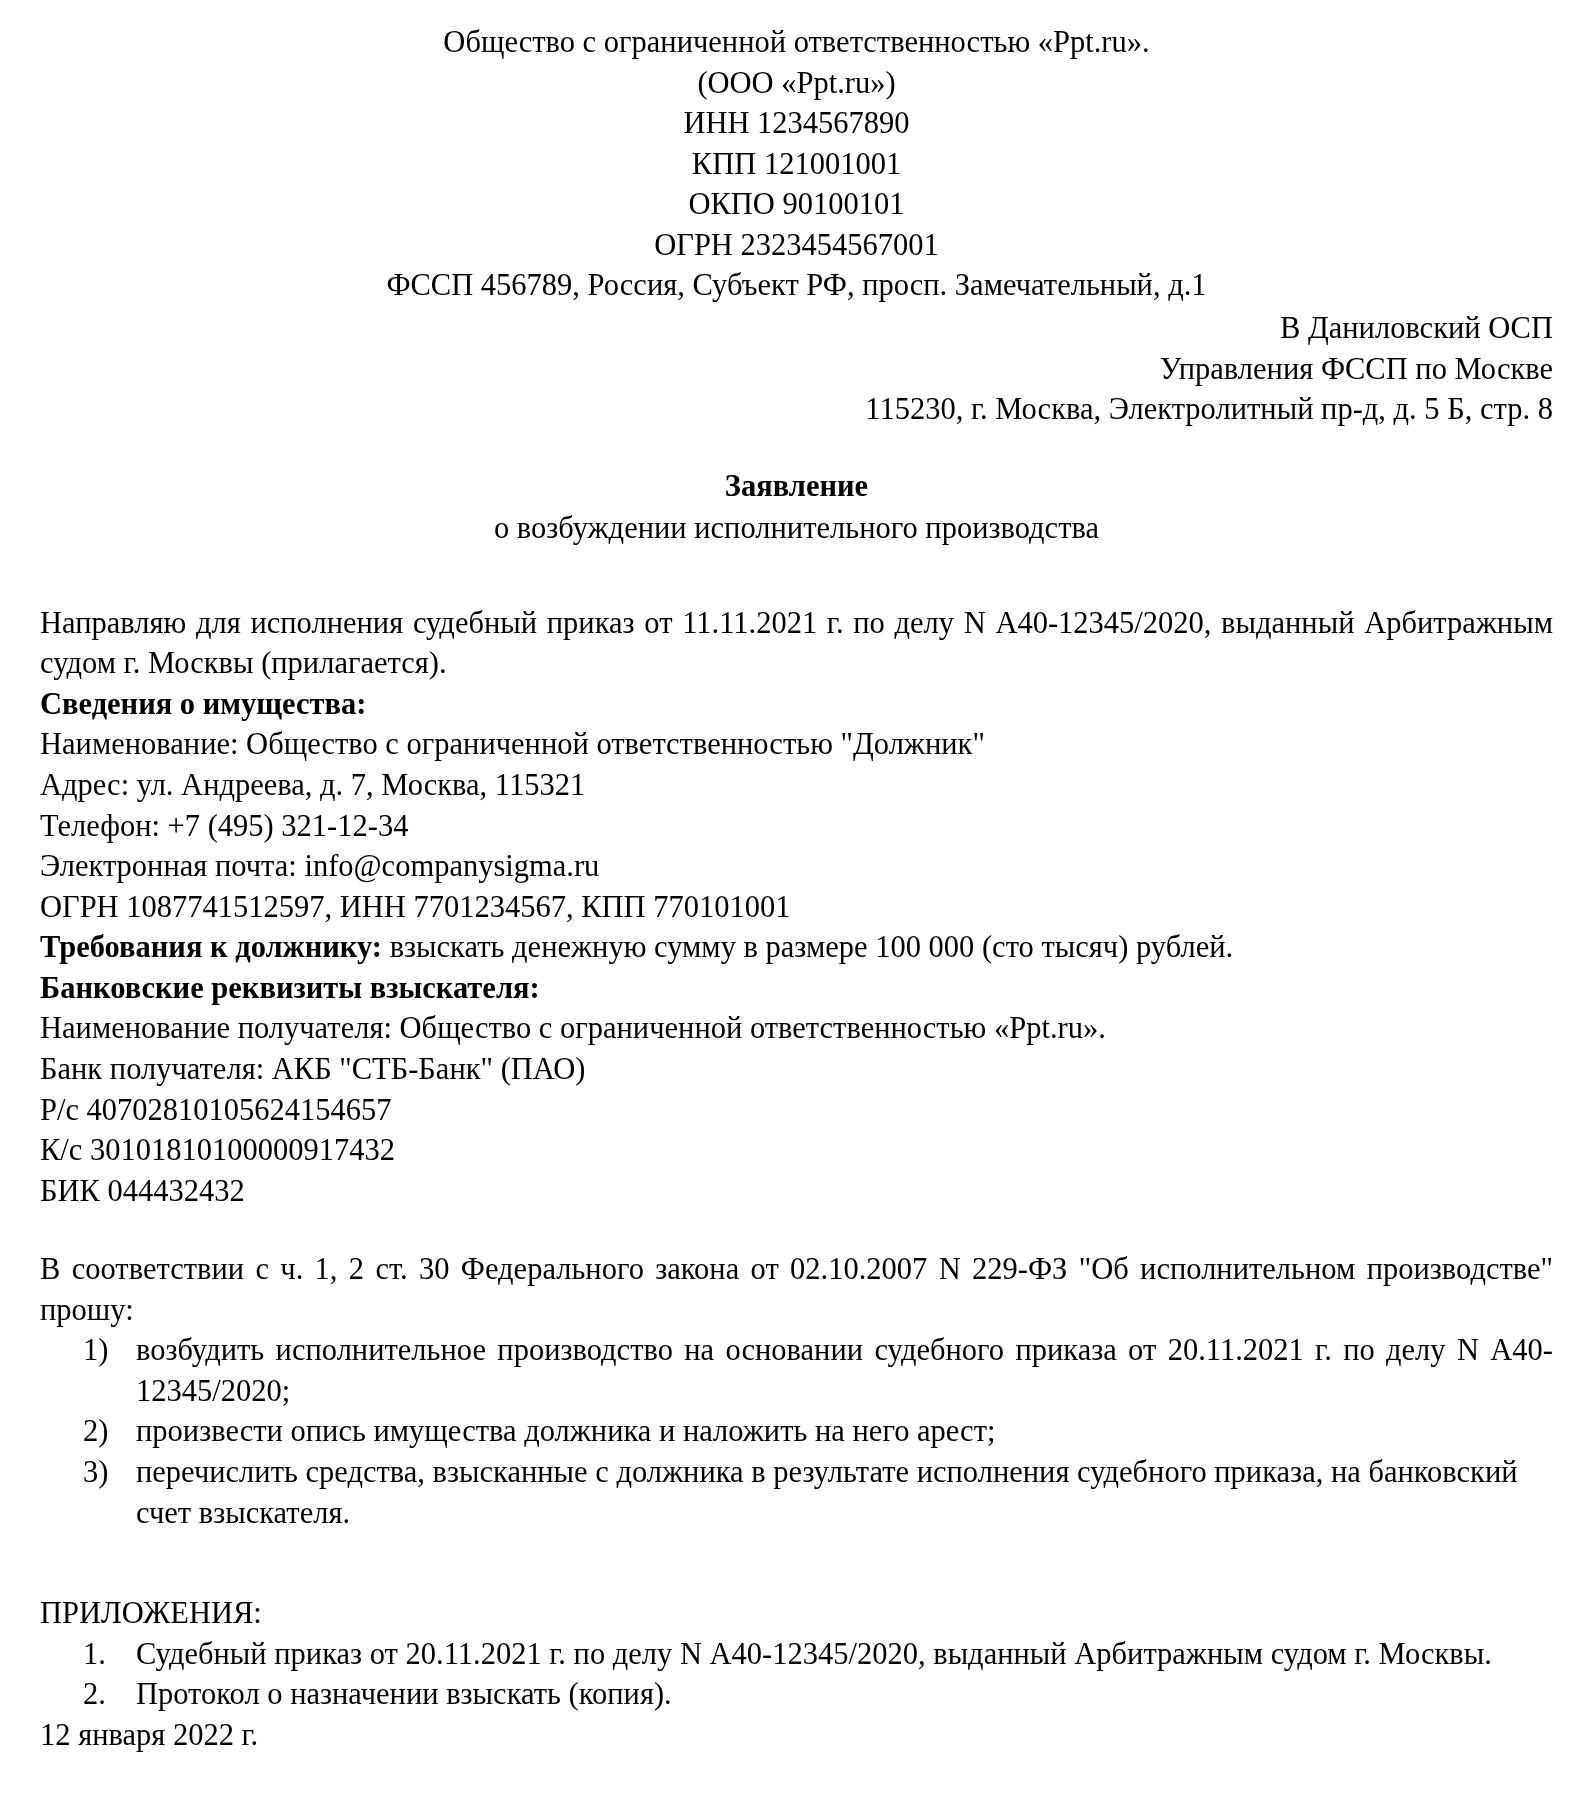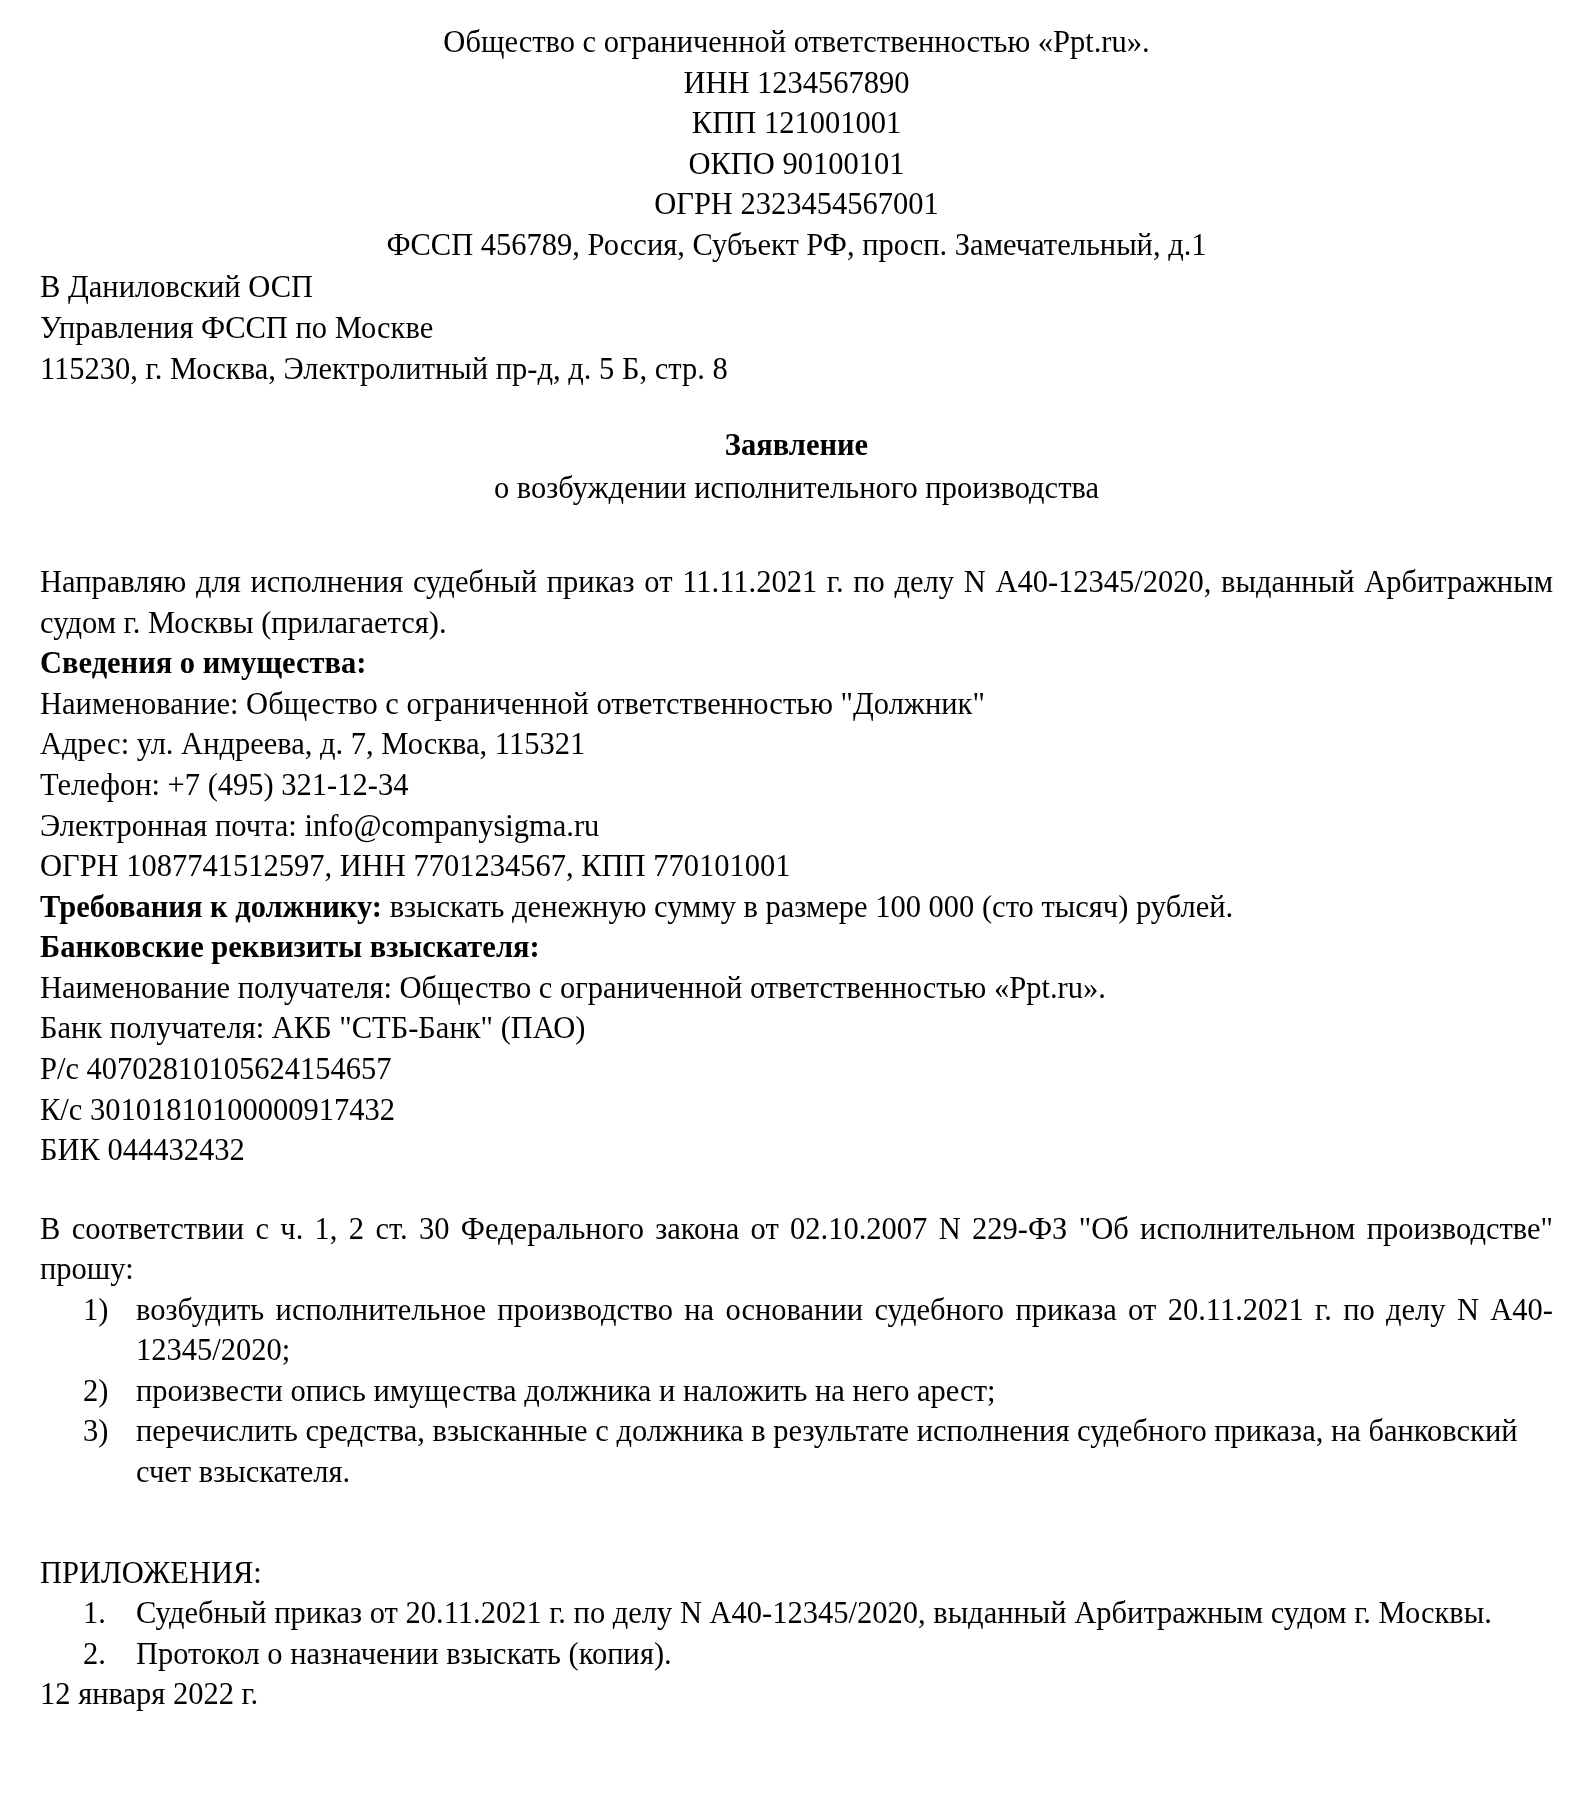--- a/index.html
+++ b/index.html
@@ -31,21 +31,21 @@
   .letterhead {
     text-align: center;
   }
   .letterhead .line {
     display: block;
     white-space: nowrap;
   }
 
   
   .addressee {
-    text-align: left;
+    text-align: right;
     margin-top: 2px;
   }
   .addressee .line {
     display: block;
     white-space: nowrap;
   }
 
   
   .title-block {
     text-align: center;
@@ -135,20 +135,21 @@
   }
 </style>
 </head>
 <body>
 
 <div class="page">
   <div class="doc">
 
     <div class="letterhead">
       <span class="line">Общество с ограниченной ответственностью «Ppt.ru».</span>
+      <span class="line">(ООО «Ppt.ru»)</span>
       <span class="line">ИНН 1234567890</span>
       <span class="line">КПП 121001001</span>
       <span class="line">ОКПО 90100101</span>
       <span class="line">ОГРН 2323454567001</span>
       <span class="line">ФССП 456789, Россия, Субъект РФ, просп. Замечательный, д.1</span>
     </div>
 
     <div class="addressee">
       <span class="line">В Даниловский ОСП</span>
       <span class="line">Управления ФССП по Москве</span>

